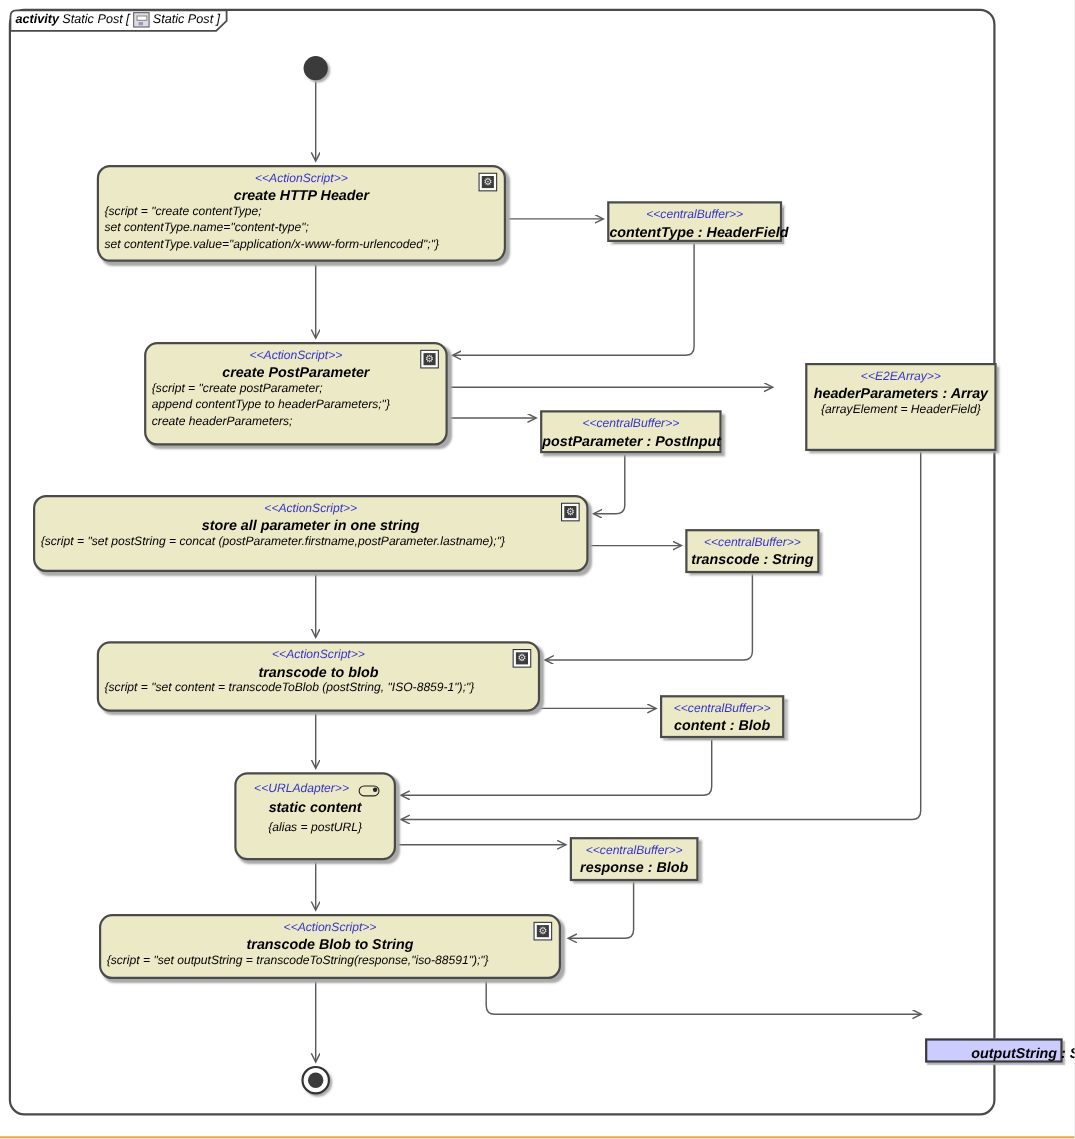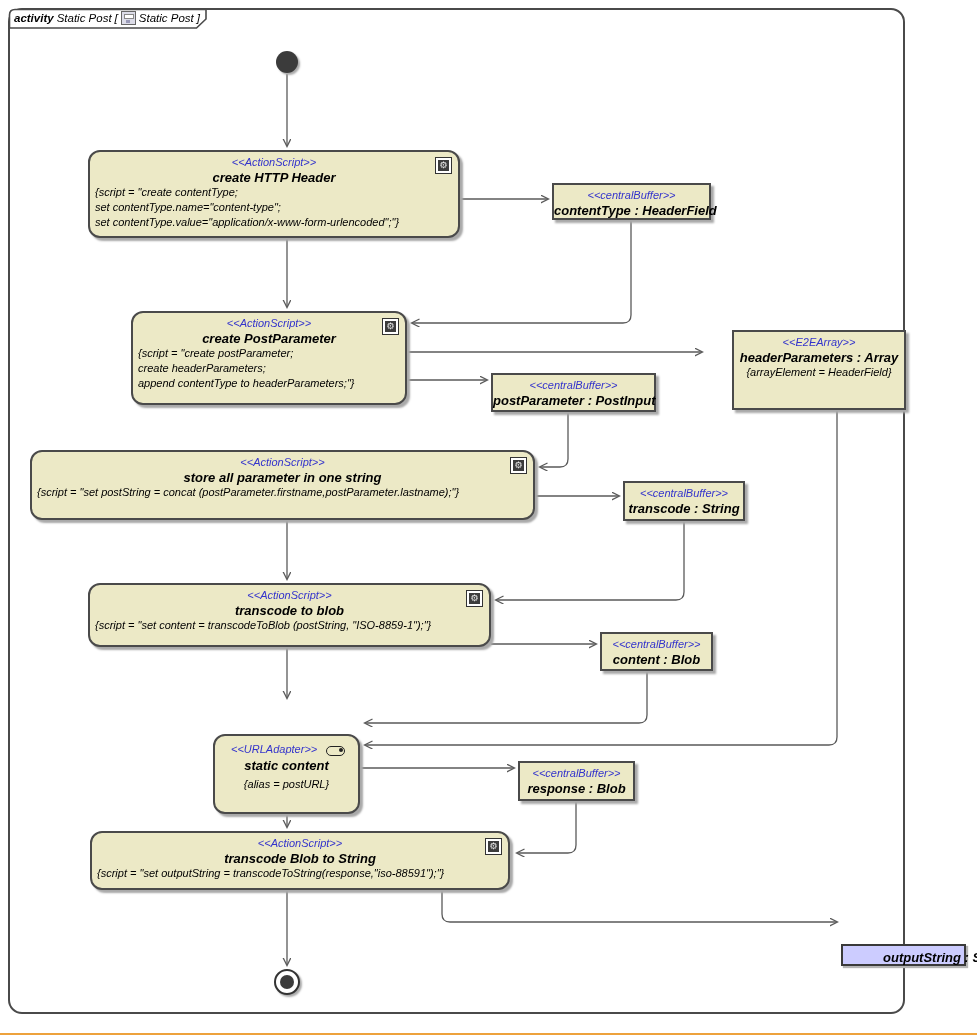--- a/index.html
+++ b/index.html
@@ -142,22 +142,22 @@
     <div class="nname">contentType : HeaderField</div>
   </div>
 
   <div class="node action" style="left:131px;top:311px;width:276px;height:94px;">
     <div class="gear-icon">
         <span class="inner">⚙</span>
       </div>
     <div class="stereo">&lt;&lt;ActionScript&gt;&gt;</div>
     <div class="nname">create PostParameter</div>
     <div class="nbody">{script = "create postParameter;</div>
+    <div class="nbody">append contentType to headerParameters;"}</div>
     <div class="nbody">create headerParameters;</div>
-    <div class="nbody">append contentType to headerParameters;"}</div>
   </div>
 
   <div class="node buffer" style="left:491px;top:373px;width:165px;height:39px;">
     <div class="stereo">&lt;&lt;centralBuffer&gt;&gt;</div>
     <div class="nname">postParameter : PostInput</div>
   </div>
 
   <div class="node buffer" style="left:732px;top:330px;width:174px;height:80px;">
     <div class="stereo">&lt;&lt;E2EArray&gt;&gt;</div>
     <div class="nname">headerParameters : Array</div>
@@ -185,21 +185,21 @@
     <div class="stereo">&lt;&lt;ActionScript&gt;&gt;</div>
     <div class="nname">transcode to blob</div>
     <div class="nbody">{script = "set content = transcodeToBlob (postString, "ISO-8859-1");"}</div>
   </div>
 
   <div class="node buffer" style="left:600px;top:632px;width:113px;height:39px;">
     <div class="stereo">&lt;&lt;centralBuffer&gt;&gt;</div>
     <div class="nname">content : Blob</div>
   </div>
 
-  <div class="node action" style="left:213px;top:734px;width:147px;height:80px;padding-top:6px;">
+  <div class="node action" style="left:213px;top:702px;width:147px;height:80px;padding-top:6px;">
     <div class="pill-icon">
         <span class="dot"></span>
       </div>
     <div class="stereo" style="text-align:left;padding-left:16px;">&lt;&lt;URLAdapter&gt;&gt;</div>
     <div class="nname" style="line-height:18px;">static content</div>
     <div class="nbody center" style="line-height:18px;">{alias = postURL}</div>
   </div>
 
   <div class="node buffer" style="left:518px;top:761px;width:117px;height:40px;">
     <div class="stereo">&lt;&lt;centralBuffer&gt;&gt;</div>

